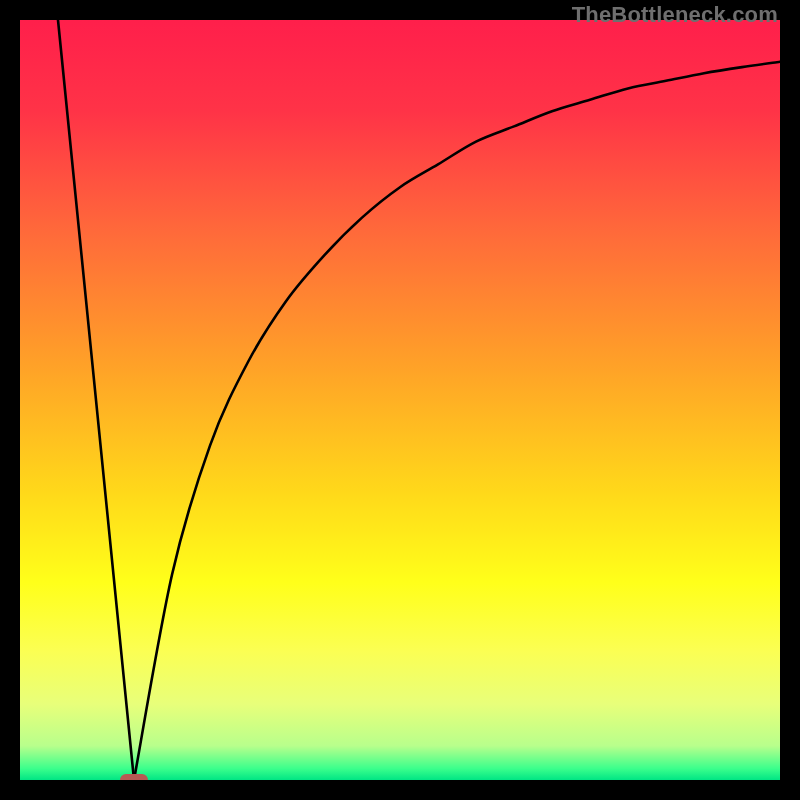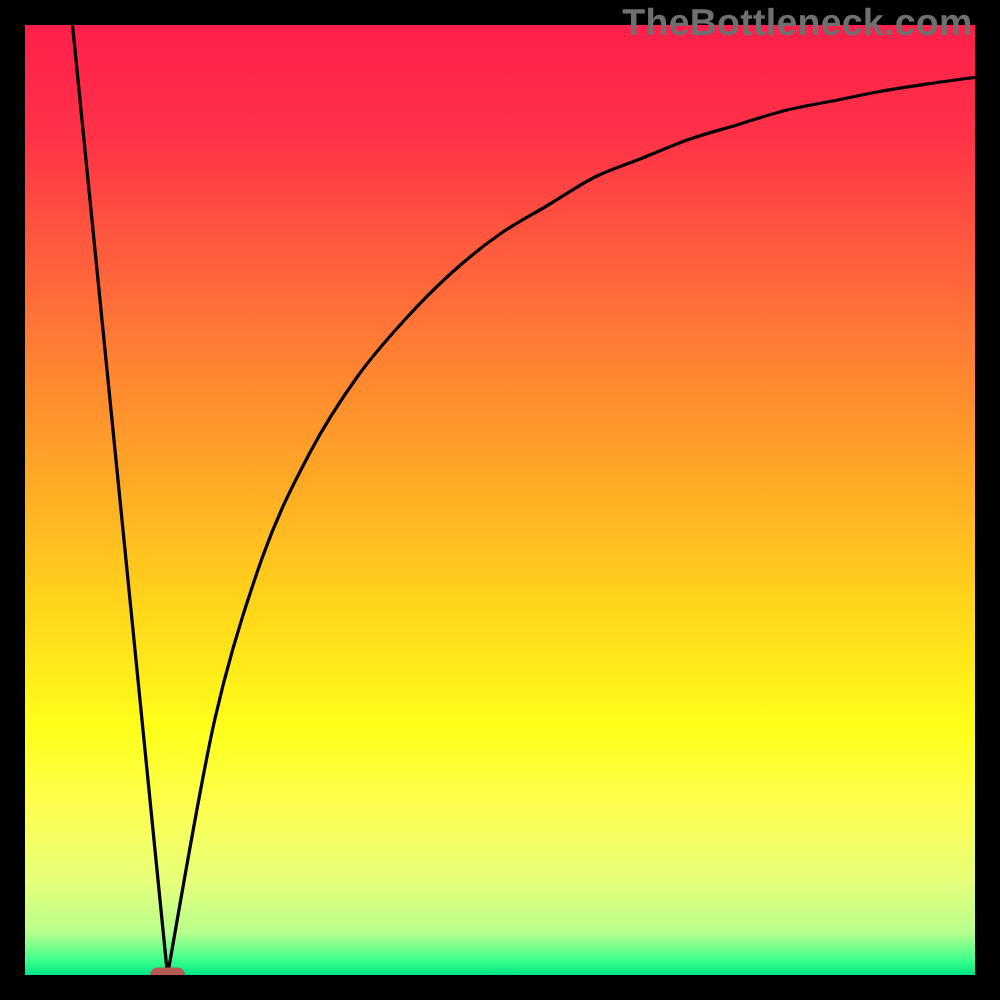--- a/index.html
+++ b/index.html
@@ -30,21 +30,21 @@
     position: absolute;
     left: 0;
     top: 0;
     width: 760px;
     height: 760px;
   }
   .watermark {
     position: absolute;
     top: 2px;
     right: 22px;
-    font-size: 30px;
+    font-size: 22px;
     font-weight: 600;
     color: #6f6f6f;
     letter-spacing: 0.2px;
     user-select: none;
   }
 </style>
 </head>
 <body>
 
 <div class="frame">

